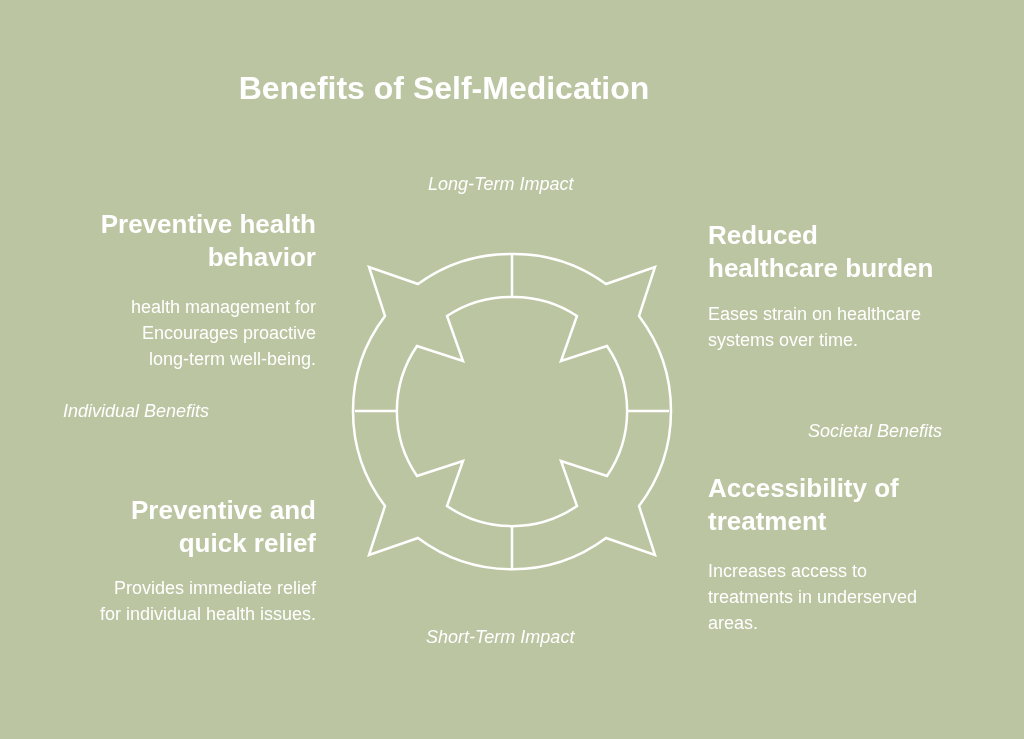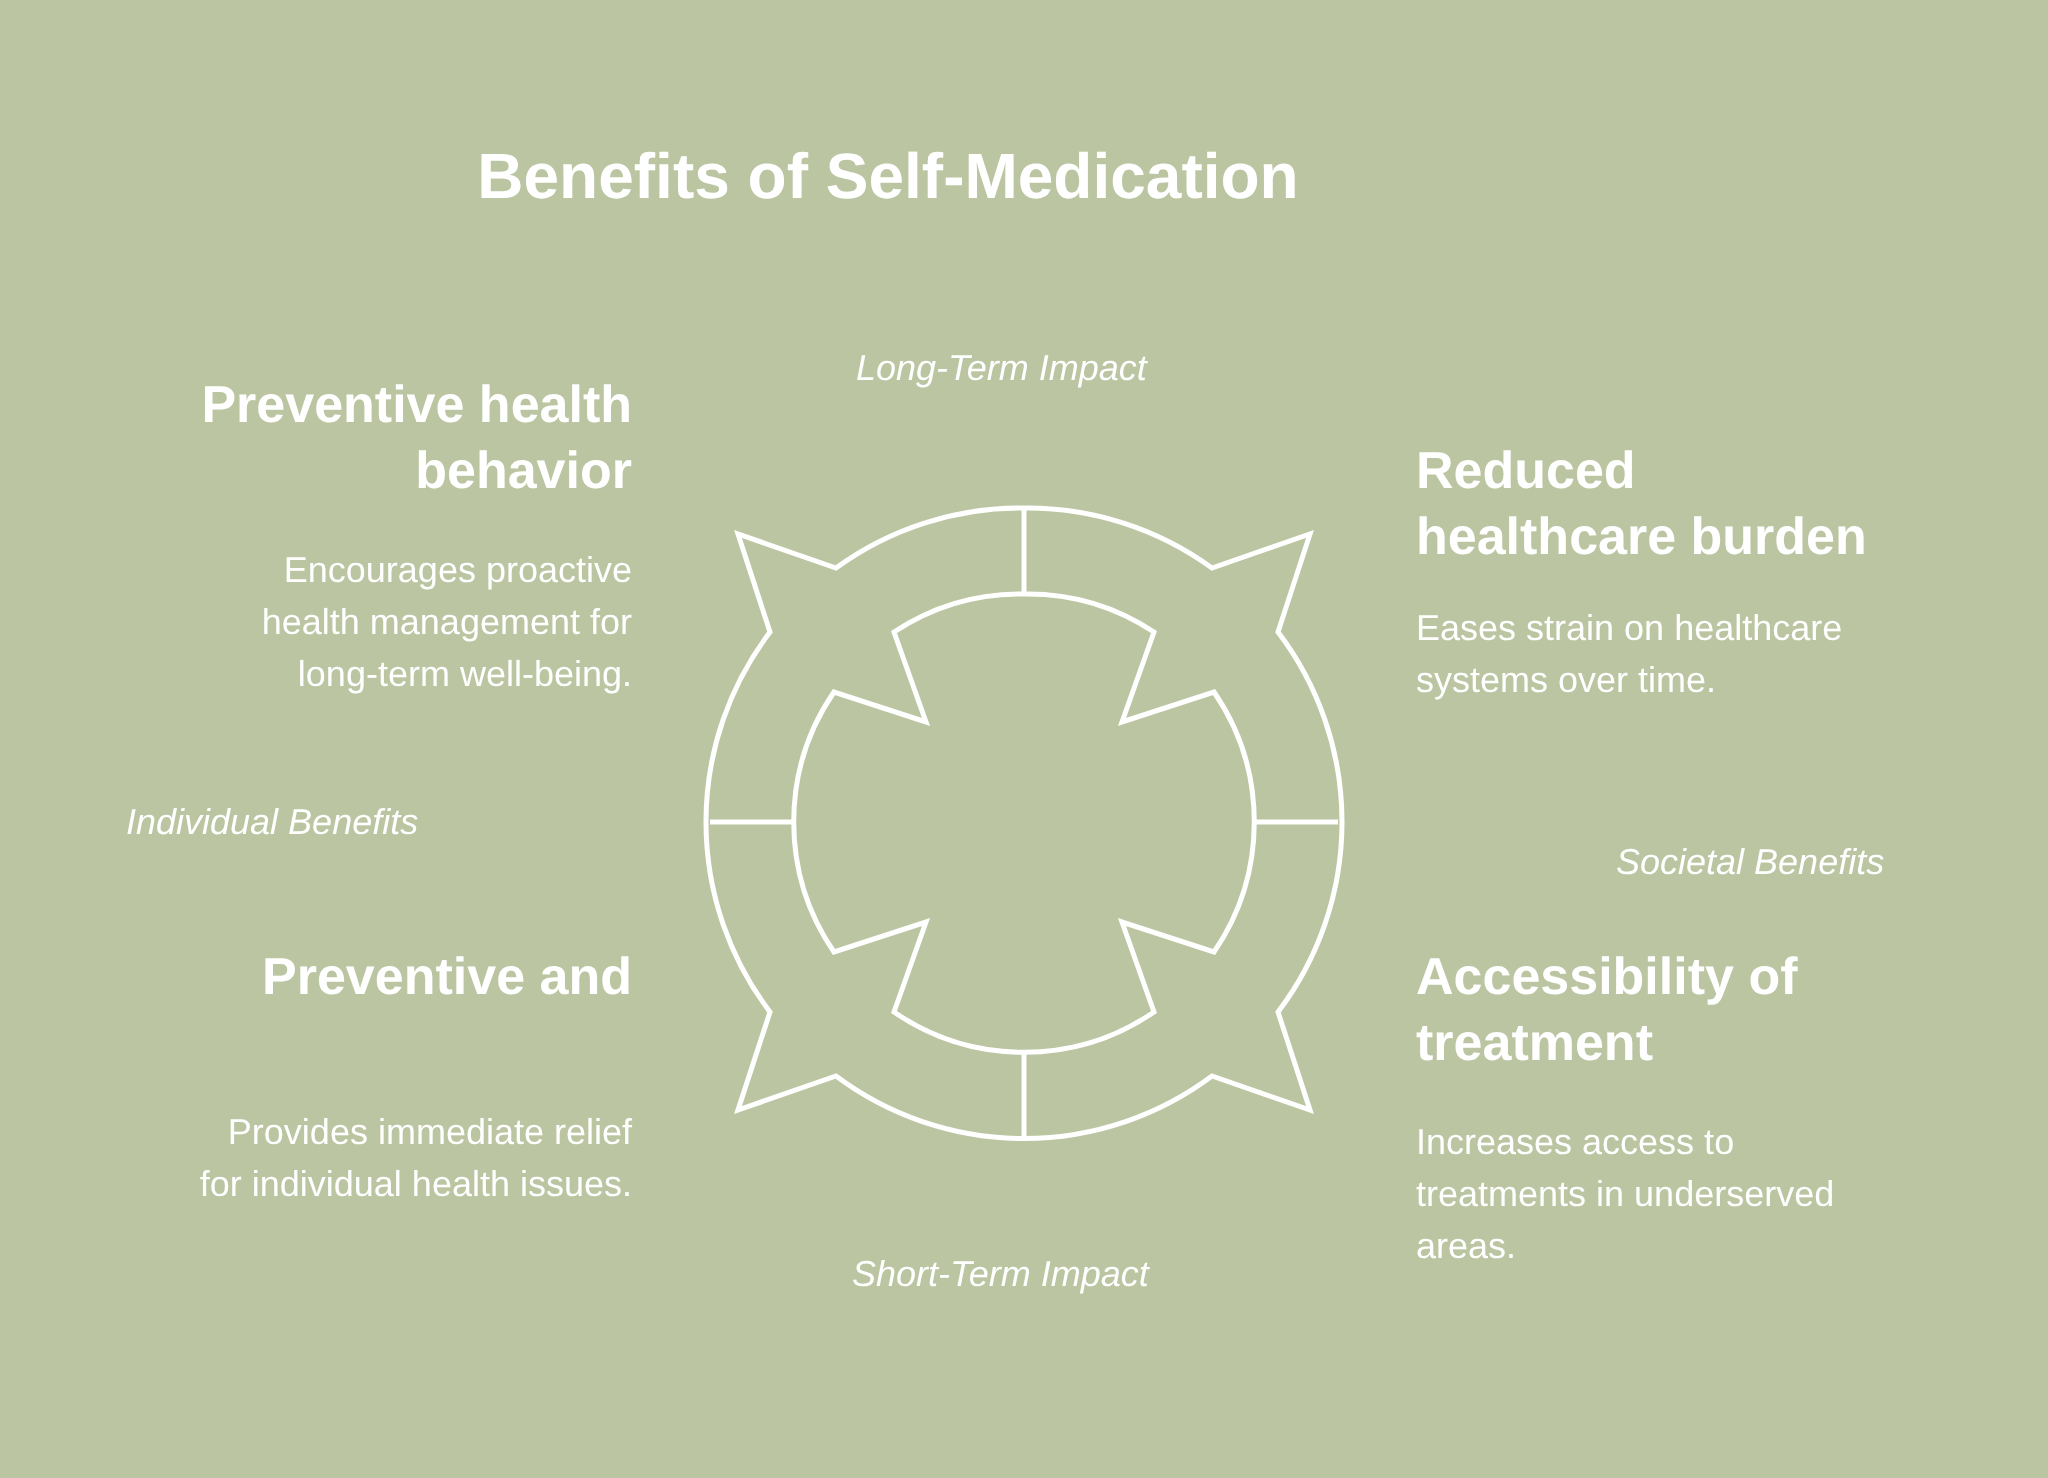--- a/index.html
+++ b/index.html
@@ -2,21 +2,21 @@
 <html><head>
 <meta charset="utf-8">
 <style>
   html, body { margin:0; padding:0; }
   body { width:1024px; height:739px; background:#bbc5a1; position:relative; overflow:hidden;
          font-family:"Liberation Sans", sans-serif; color:#ffffff; }
   .title { position:absolute; left:0; width:888px; top:70px; text-align:center; font-weight:bold; font-size:32px; }
   .axis { position:absolute; font-size:18px;font-style:italic; }
   .h { position:absolute; font-weight:bold; font-size:26px; line-height:33px; }
   .d { position:absolute; font-size:18px; line-height:26px; }
-  .right { text-align:right; }
+  .right { text-align:right;margin-top:22px; }
   svg { position:absolute; left:0; top:0; }
 </style>
 </head>
 <body>
 
 <div class="title">Benefits of Self-Medication</div>
 
 <div class="axis" style="left:428px; top:174px;">Long-Term Impact</div>
 <div class="axis" style="left:426px; top:627px;">Short-Term Impact</div>
 <div class="axis" style="left:63px; top:401px;">Individual Benefits</div>
@@ -46,36 +46,37 @@
     <line x1="355" y1="411" x2="397" y2="411"></line>
     <line x1="627" y1="411" x2="669" y2="411"></line>
   </g>
 </svg>
 
 <div class="h right" style="left:60px; width:256px; top:186px;">
   <div>Preventive health</div>
   <div>behavior</div>
 </div>
 <div class="d right" style="left:60px; width:256px; top:272px;">
+  <div>health management for</div>
   <div>Encourages proactive</div>
-  <div>health management for</div>
   <div>long-term well-being.</div>
 </div>
 
 <div class="h" style="left:708px; width:300px; top:219px;">
   <div>Reduced</div>
   <div>healthcare burden</div>
 </div>
 <div class="d" style="left:708px; width:300px; top:301px;">
   <div>Eases strain on healthcare</div>
   <div>systems over time.</div>
 </div>
 
 <div class="h right" style="left:40px; width:276px; top:472px;">
   <div>Preventive and</div>
+  <div>quick relief</div>
 </div>
 <div class="d right" style="left:40px; width:276px; top:553px;">
   <div>Provides immediate relief</div>
   <div>for individual health issues.</div>
 </div>
 
 <div class="h" style="left:708px; width:300px; top:472px;">
   <div>Accessibility of</div>
   <div>treatment</div>
 </div>

